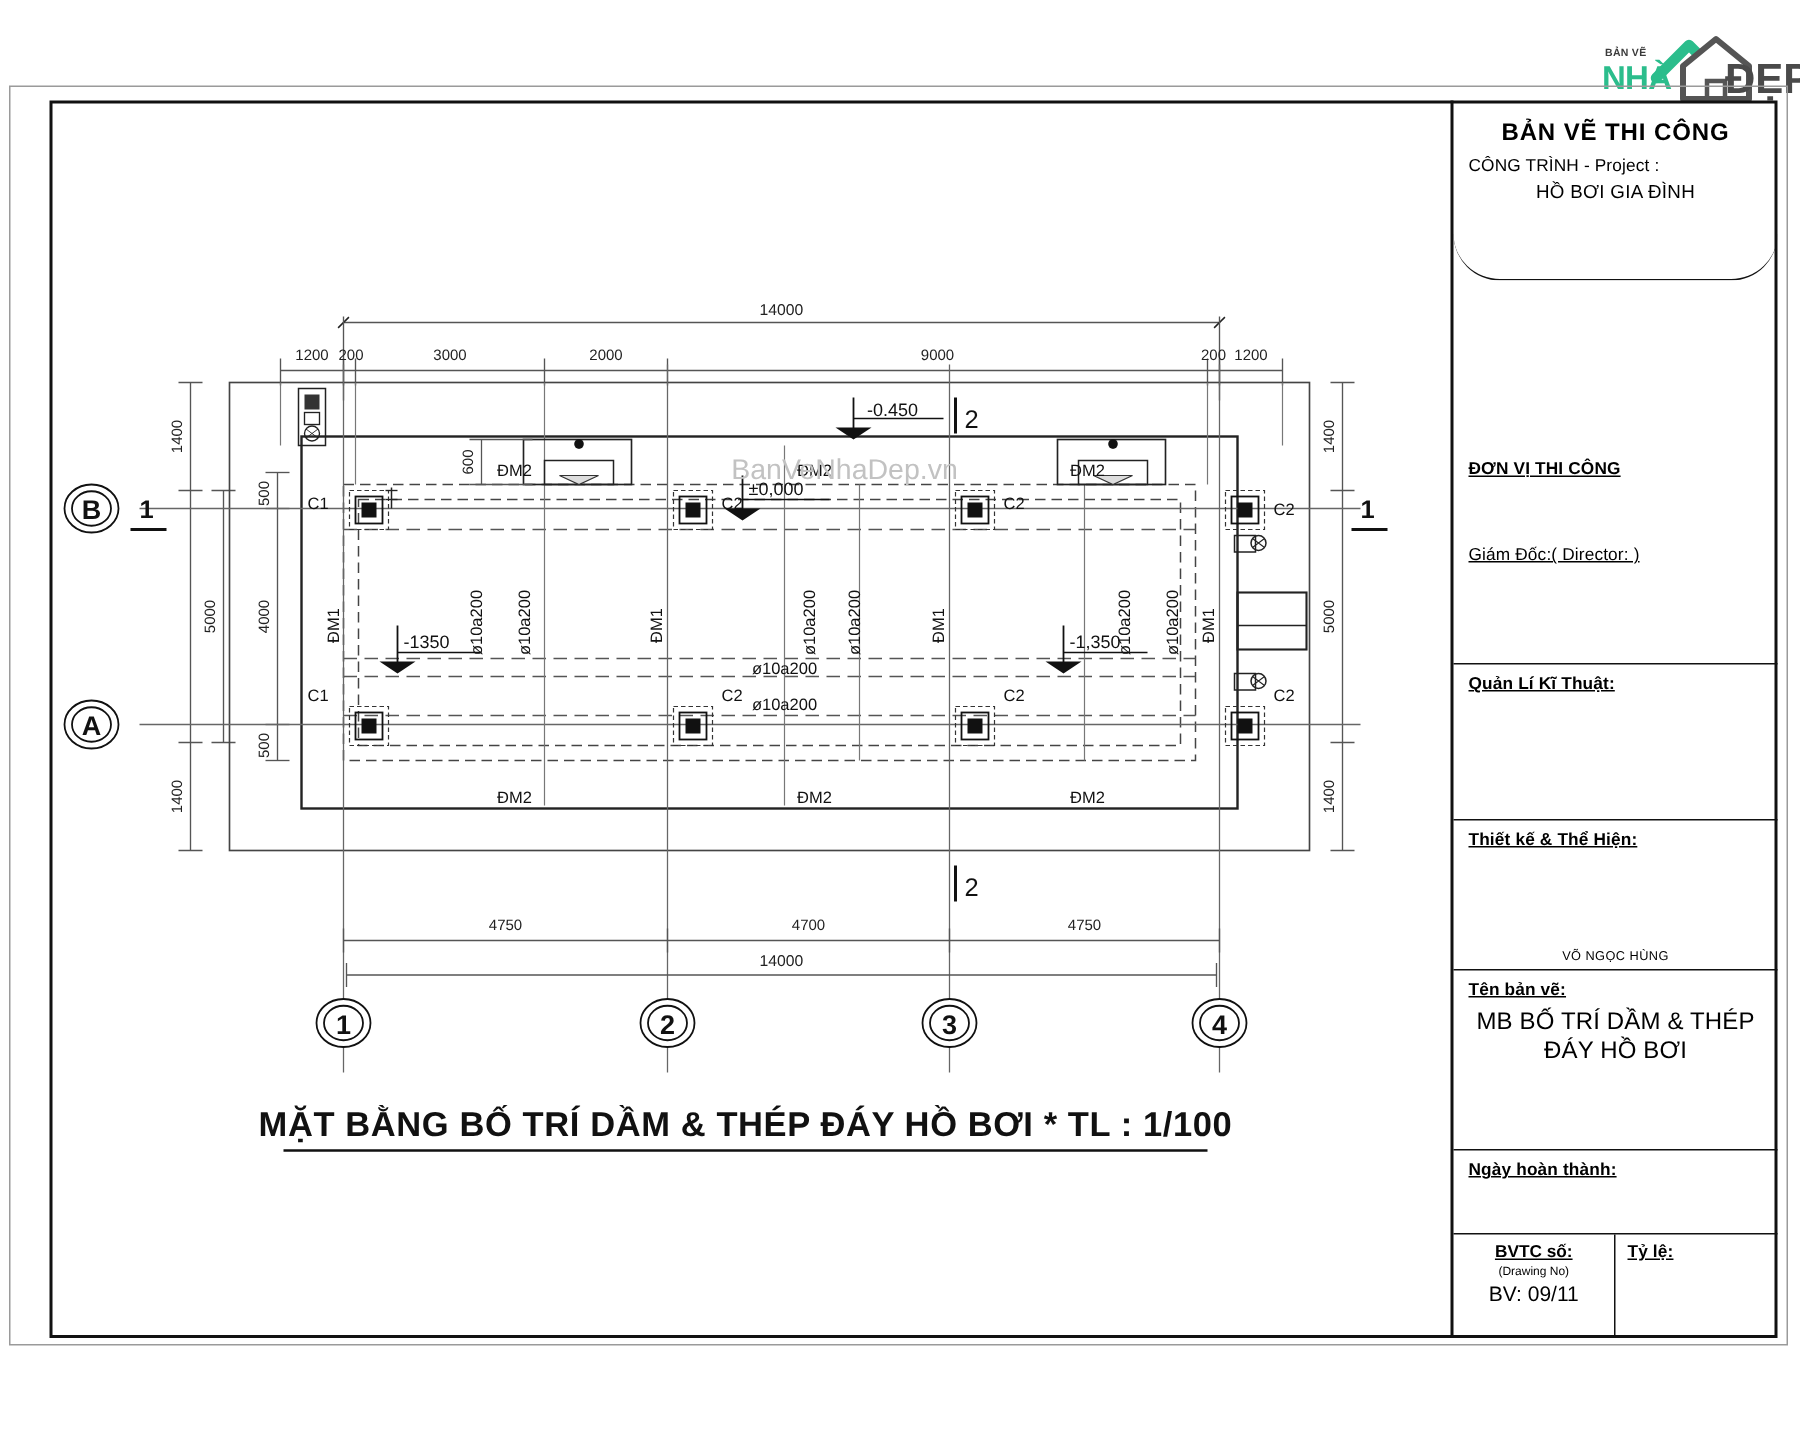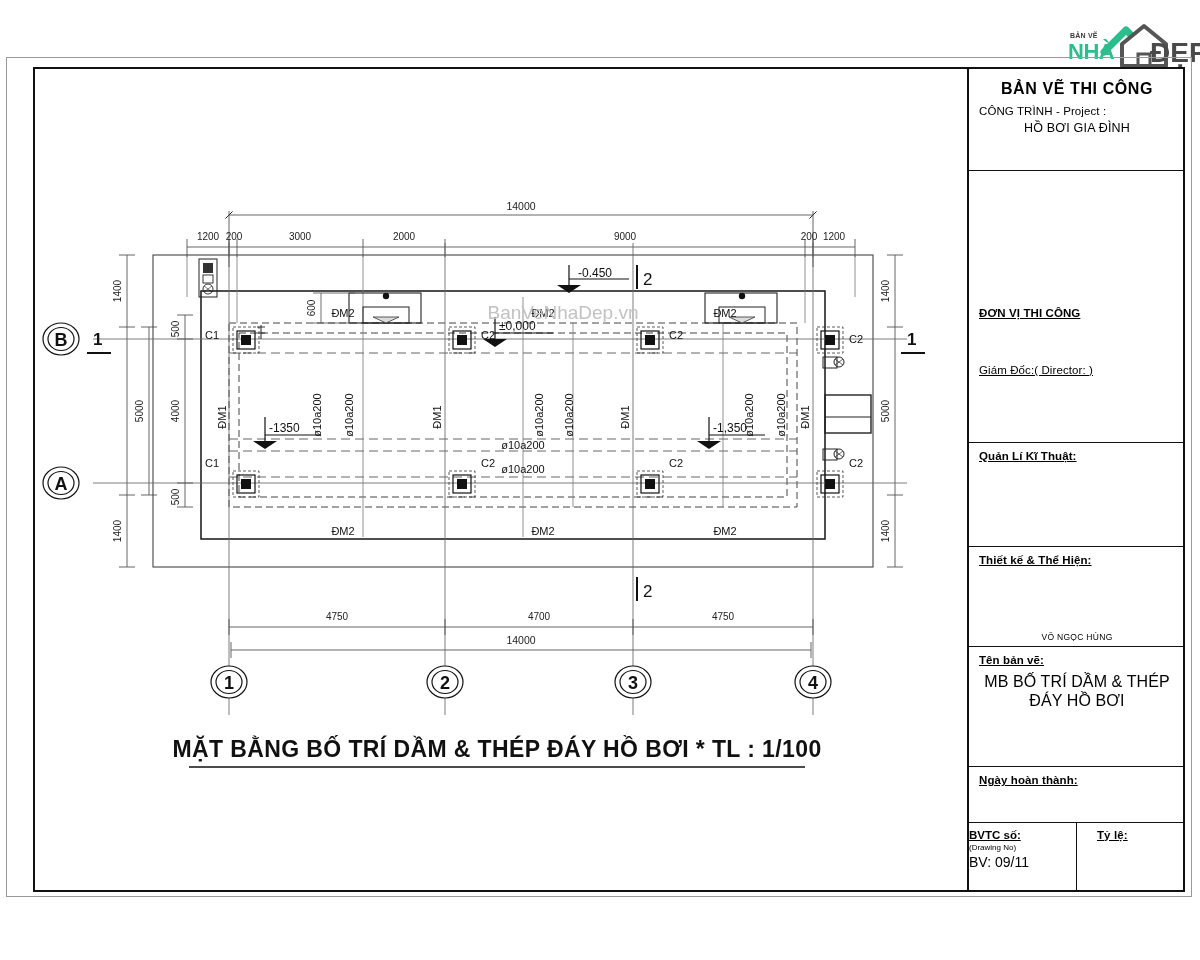--- a/index.html
+++ b/index.html
@@ -90,24 +90,25 @@
     position: absolute; bottom: 4px; left: 0; width: 100%;
     text-align: center; font-size: 8.5px; letter-spacing: 0.3px;
   }
   .tb-dwgname {
     font-size: 16px; text-align: center; line-height: 19px;
     margin-top: 6px; letter-spacing: 0.1px;
   }
   .tb-split-left {
     position: absolute; left: 0; top: 0; bottom: 0; width: 108px;
     box-sizing: border-box; border-right: 1.4px solid #111;
+    text-align: center;
   }
   .tb-split-right {
     position: absolute; left: 108px; top: 0; right: 0; bottom: 0;
-    box-sizing: border-box; padding: 6px 0 0 8px; margin-left: 12px;
+    box-sizing: border-box; padding: 6px 0 0 8px;
   }
   .tb-bvtc { font-size: 11.5px; text-decoration: underline; margin-top: 6px; font-weight: bold;}
   .tb-dwgno { font-size: 8px; margin-top: 2px; }
   .tb-bvno { font-size: 14px; margin-top: 2px; }
 
   
   #draw {
     position: absolute;
     left: 33px; top: 67px;
     width: 934px; height: 959px;
@@ -495,21 +496,21 @@
 
       <text x="530" y="252" font-size="19" fill="#c2c2c2" text-anchor="middle">BanVeNhaDep.vn</text>
 
       <text x="464" y="690" font-size="23" fill="#111" text-anchor="middle" font-weight="bold" letter-spacing="0.4">MẶT BẰNG BỐ TRÍ DẦM &amp; THÉP ĐÁY HỒ BƠI * TL : 1/100</text>
       <line x1="156" y1="700" x2="772" y2="700" stroke="#111" stroke-width="1.6"></line>
     </svg>
   </div>
 
   <div id="titleblock">
 
-    <div class="tb-row tb-pad" style="top:0; height:104px;">
+    <div class="tb-row tb-pad" style="top:0; height:120px;border-radius:31px;">
       <div class="tb-head">BẢN VẼ THI CÔNG</div>
       <div class="tb-sub">CÔNG TRÌNH - Project :</div>
       <div class="tb-sub2">HỒ BƠI GIA ĐÌNH</div>
     </div>
 
 
     <div class="tb-row tb-pad" style="top:233px; height:143px;">
       <div class="tb-label">ĐƠN VỊ THI CÔNG</div>
       <div class="tb-label-u" style="margin-top:45px;">Giám Đốc:( Director: )</div>
     </div>

